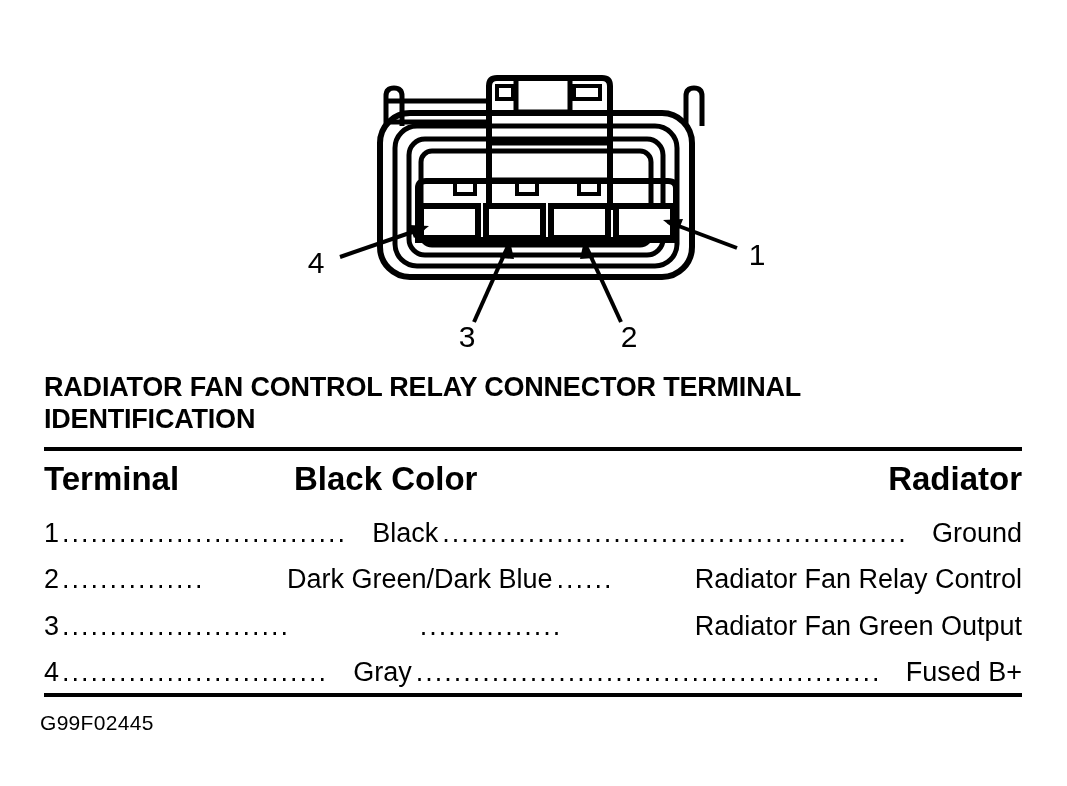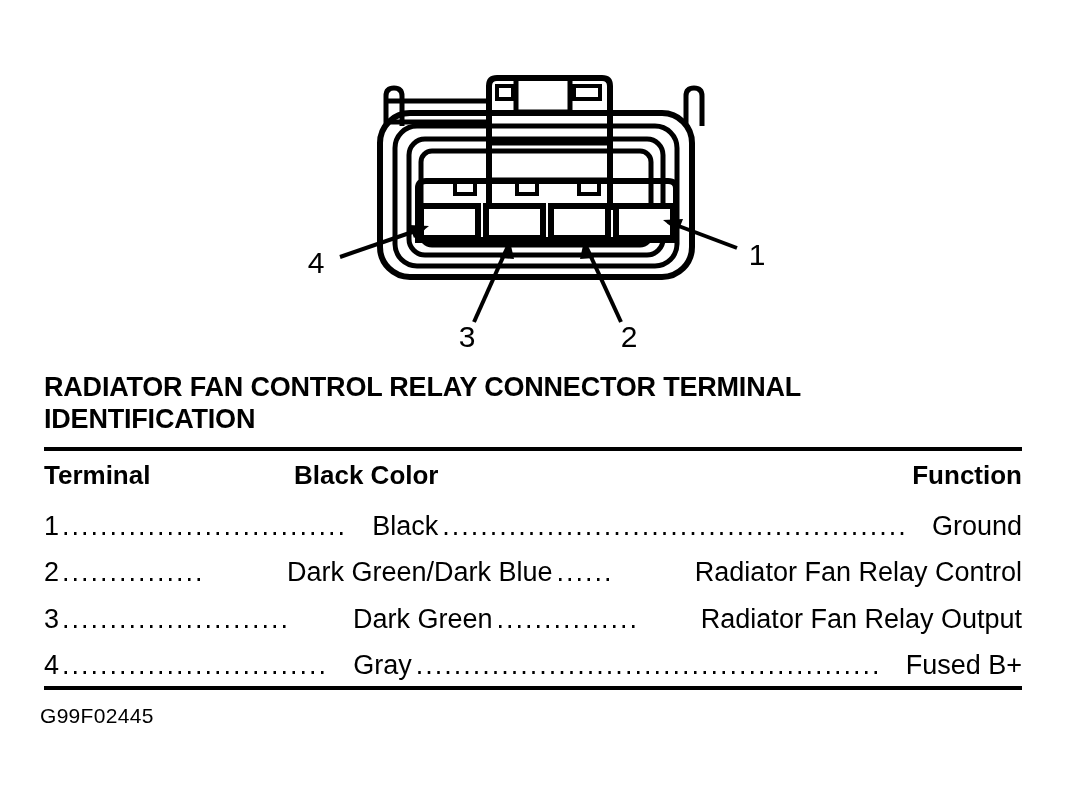--- a/index.html
+++ b/index.html
@@ -59,21 +59,21 @@
     border-top: 4px solid #000;
     height: 0;
     font-size: 0;
     line-height: 0;
     margin-top: 2px;
   }
 
   .thead {
     display: flex;
     align-items: baseline;
-    font-size: 26px;
+    font-size: 33px;
     font-weight: bold;
     padding-top: 9px;
     padding-bottom: 8px;
   }
   .th-terminal { width: 250px; }
   .th-wire { flex: 1; }
   .th-function { text-align: right; }
 
   .row {
     display: flex;
@@ -178,21 +178,21 @@
 
   <div class="title-block">RADIATOR FAN CONTROL RELAY CONNECTOR TERMINAL
 IDENTIFICATION</div>
 
   <div class="table-block">
     <div class="rule-top"></div>
 
     <div class="thead">
       <span class="th-terminal">Terminal</span>
       <span class="th-wire">Black Color</span>
-      <span class="th-function">Function</span>
+      <span class="th-function">Radiator</span>
     </div>
 
     <div class="row">
       <span class="cell-term">1</span>
       <span class="dots">..............................</span>
       <span class="cell-wire">Black</span>
       <span class="dots">.................................................</span>
       <span class="cell-func">Ground</span>
     </div>
 
@@ -200,23 +200,22 @@
       <span class="cell-term">2</span>
       <span class="dots">...............</span>
       <span class="cell-wire">Dark Green/Dark Blue</span>
       <span class="dots">......</span>
       <span class="cell-func">Radiator Fan Relay Control</span>
     </div>
 
     <div class="row">
       <span class="cell-term">3</span>
       <span class="dots">........................</span>
-      <span class="cell-wire">Dark Green</span>
       <span class="dots">...............</span>
-      <span class="cell-func">Radiator Fan Relay Output</span>
+      <span class="cell-func">Radiator Fan Green Output</span>
     </div>
 
     <div class="row">
       <span class="cell-term">4</span>
       <span class="dots">............................</span>
       <span class="cell-wire">Gray</span>
       <span class="dots">.................................................</span>
       <span class="cell-func">Fused B+</span>
     </div>
 

